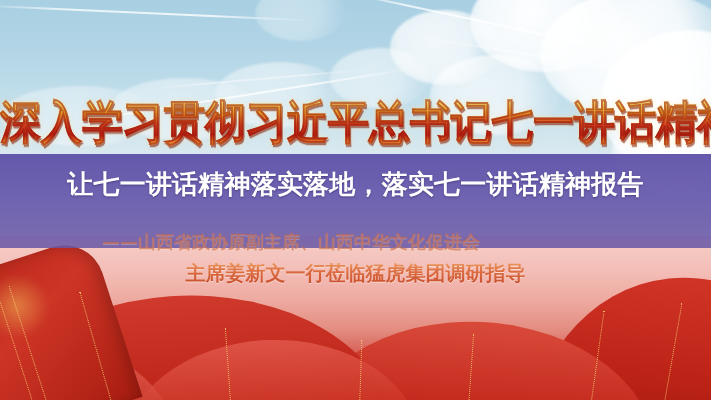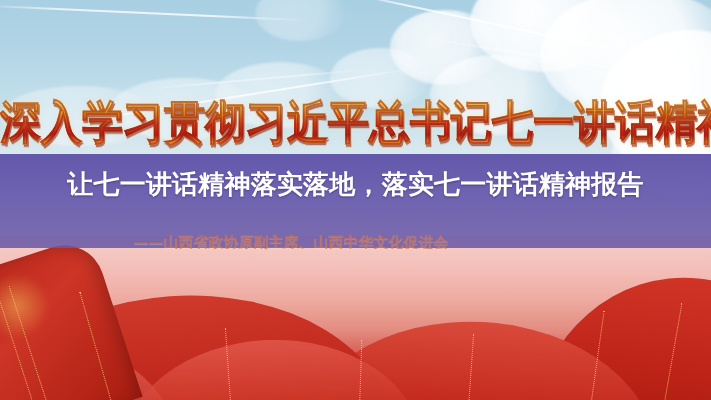--- a/index.html
+++ b/index.html
@@ -212,21 +212,21 @@
   }
 
   
   .sub1 {
     position: absolute;
     left: 0; top: 230px;
     width: 582px;
     text-align: center;
     font-family: "DejaVu Serif", "Liberation Serif", serif;
     font-weight: bold;
-    font-size: 15px;
+    font-size: 18px;
     line-height: 24px;
     white-space: nowrap;
     color: rgba(198,104,72,0.62);
     text-shadow: 0 1px 1px rgba(255,230,200,0.30);
   }
   .sub2 {
     position: absolute;
     left: 0; top: 260px;
     width: 711px;
     text-align: center;
@@ -283,14 +283,15 @@
     <div class="stitch s7"></div>
     <div class="stitch s8"></div>
   </div>
 
   <div class="headline">深入学习贯彻习近平总书记七一讲话精神</div>
 
   <div class="band"></div>
   <div class="band-title">让七一讲话精神落实落地，落实七一讲话精神报告</div>
 
   <div class="sub1">——山西省政协原副主席、山西中华文化促进会</div>
+  <div class="sub2">主席姜新文一行莅临猛虎集团调研指导</div>
 
 </div>
 
 </body></html>

